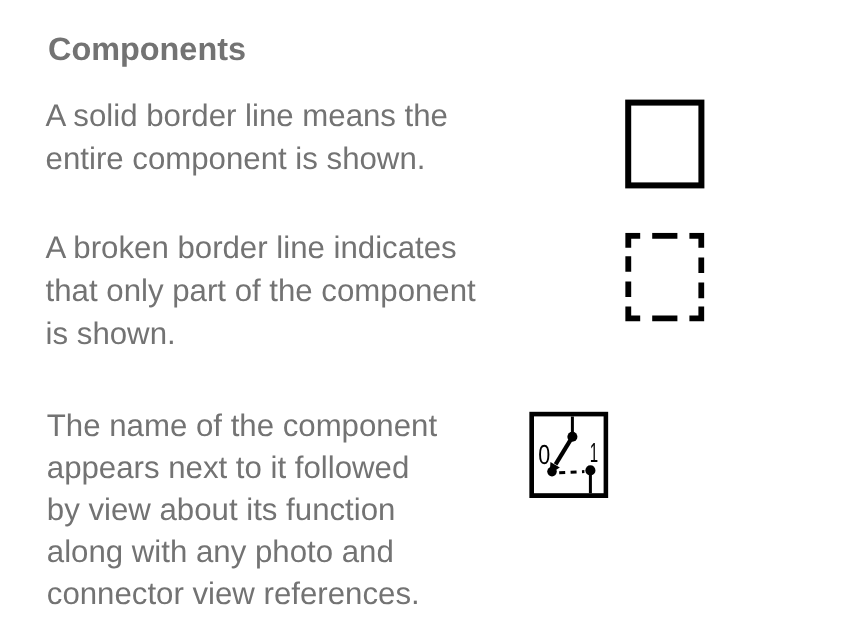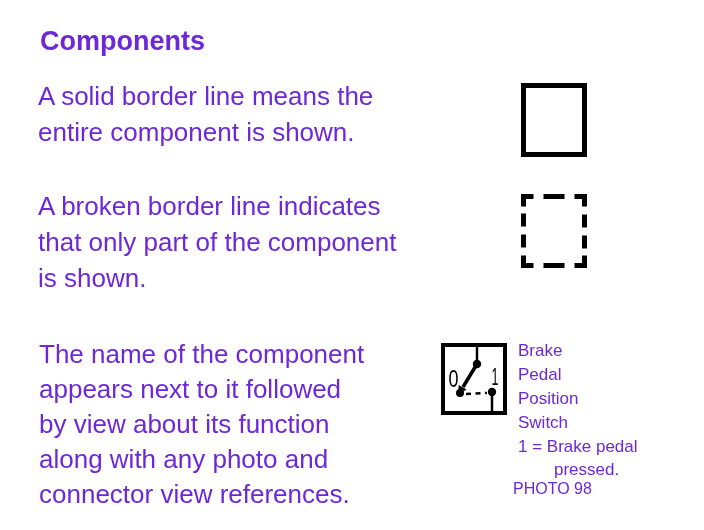--- a/index.html
+++ b/index.html
@@ -5,21 +5,21 @@
   html, body {
     margin: 0;
     padding: 0;
     background: #ffffff;
   }
   .page {
     position: relative;
     width: 704px;
     height: 530px;
     background: #ffffff;
-    color: #6d28d9;
+    color: #737373;
     font-family: "Liberation Sans", "DejaVu Sans", sans-serif;
     overflow: hidden;
   }
   .abs { position: absolute; }
   .title {
     left: 40px;
     top: 6px;
     font-size: 27px;
     line-height: 34px;
     font-weight: bold;
@@ -111,23 +111,14 @@
     <line x1="36" y1="21" x2="22" y2="44" stroke="#000000" stroke-width="3.5"></line>
     <polygon points="17,52 25.5,46.5 17.7,41.9" fill="#000000"></polygon>
     <circle cx="19" cy="50" r="4" fill="#000000"></circle>
     <line x1="25" y1="51" x2="46" y2="50" stroke="#000000" stroke-width="2.5" stroke-dasharray="5 4.5"></line>
     <circle cx="51" cy="49" r="4.2" fill="#000000"></circle>
     <line x1="51" y1="49" x2="51" y2="68" stroke="#000000" stroke-width="2.5"></line>
     <text x="12.5" y="44" font-size="23" text-anchor="middle" textLength="10" lengthAdjust="spacingAndGlyphs">0</text>
     <text x="54" y="42" font-size="23" text-anchor="middle" textLength="7" lengthAdjust="spacingAndGlyphs">1</text>
   </svg>
 
-  <div class="abs switch-text">
-    <div class="switch-name">Brake
-Pedal
-Position
-Switch</div>
-    <div class="note-line">1 = Brake pedal</div>
-    <div class="note-line note-cont">pressed.</div>
-    <div class="photo-ref">PHOTO 98</div>
-  </div>
 
 </div>
 
 </body></html>

